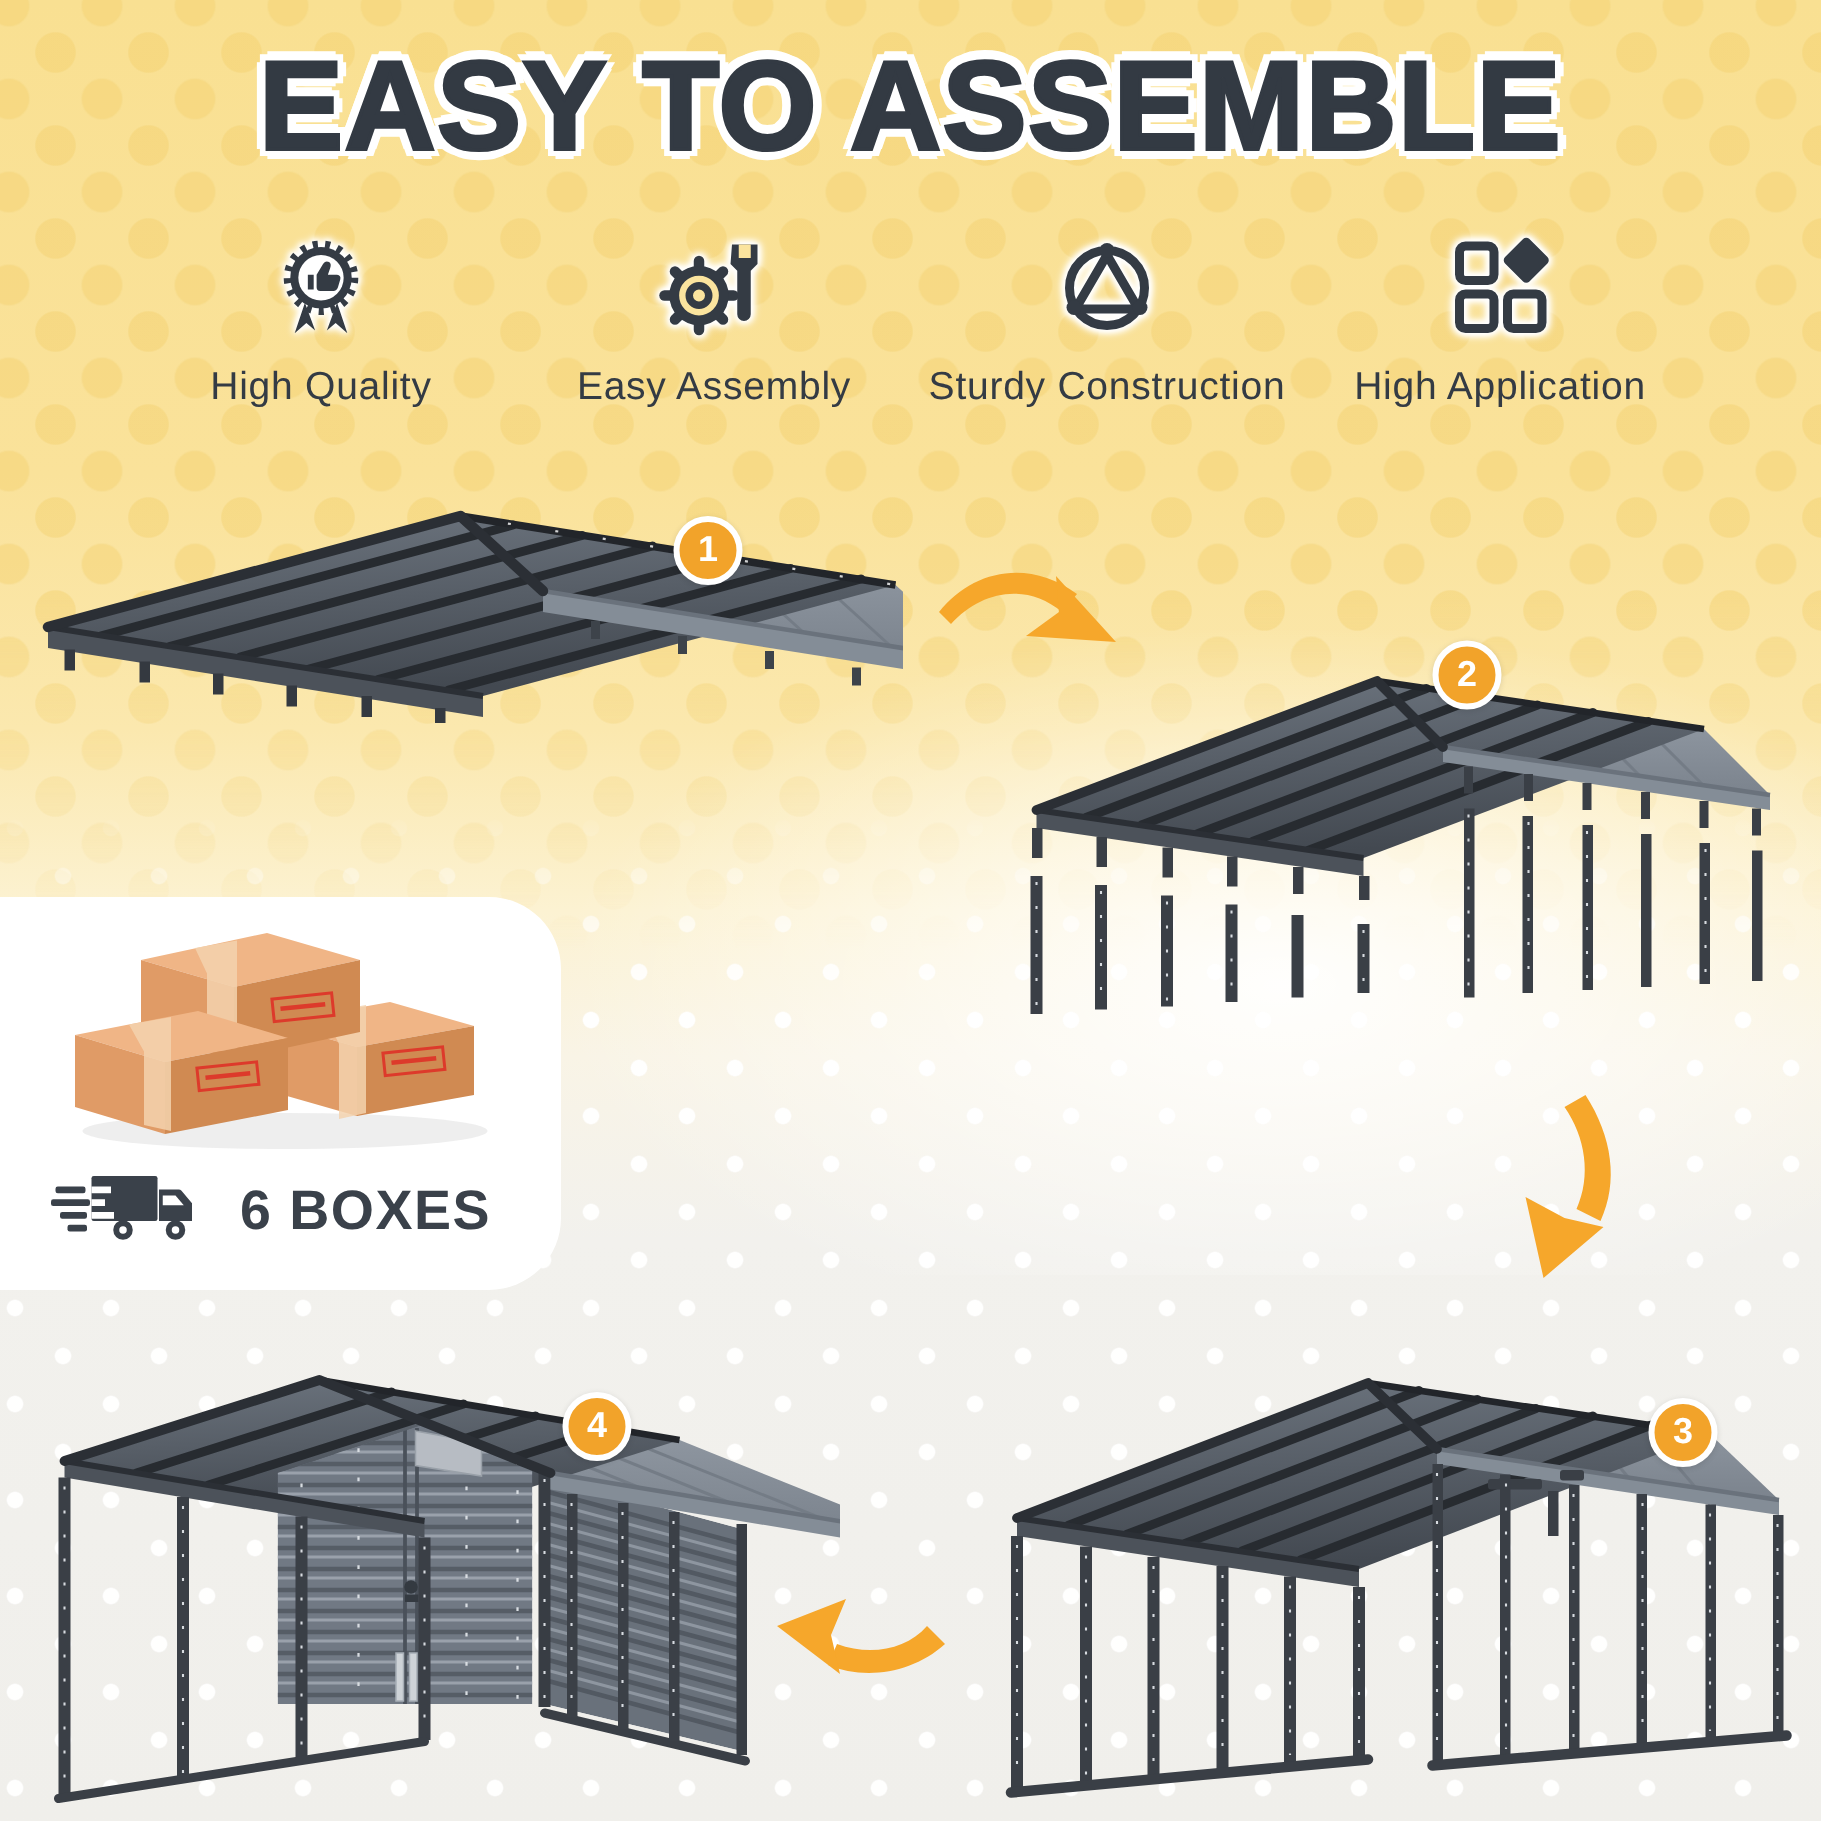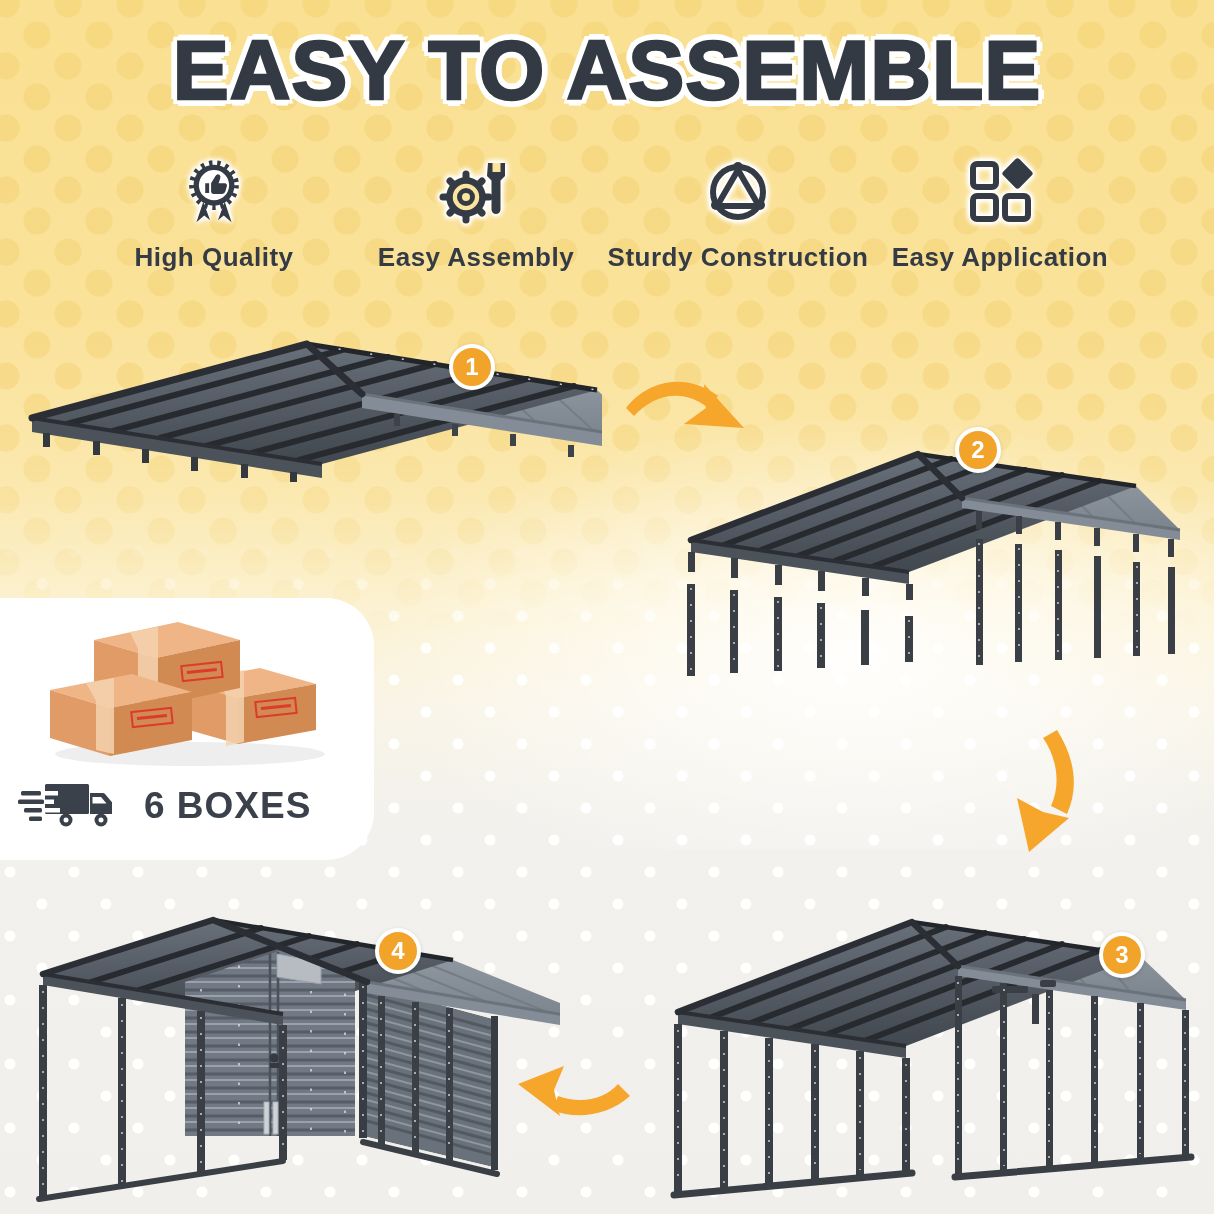--- a/index.html
+++ b/index.html
@@ -28,33 +28,33 @@
   .title{position:absolute;top:22px;left:0;right:0;margin:0;text-align:center;
     font-size:84px;font-weight:bold;letter-spacing:1px;color:#333A43;
     -webkit-text-stroke:2.5px #333A43;
     text-shadow:-5px -5px 0 #fff,5px -5px 0 #fff,-5px 5px 0 #fff,5px 5px 0 #fff,
       -7px 0 0 #fff,7px 0 0 #fff,0 -7px 0 #fff,0 7px 0 #fff;}
 
   .features{position:absolute;top:146px;left:0;width:100%;display:flex;justify-content:center;}
   .feature{width:262px;display:flex;flex-direction:column;align-items:center;}
   .feat-icon{height:86px;display:flex;align-items:flex-end;justify-content:center;}
   .feat-icon svg{filter:drop-shadow(0 0 2.5px #fff) drop-shadow(0 0 2.5px #fff) drop-shadow(0 0 1.5px #fff);}
-  .feat-label{margin-top:10px;font-size:26px;font-weight:bold;color:#343B44;letter-spacing:.5px;white-space:nowrap;}
+  .feat-label{margin-top:10px;font-size:26px;font-weight:normal;color:#343B44;letter-spacing:.5px;white-space:nowrap;}
 
   .step{position:absolute;}
   .badge{position:absolute;width:38px;height:38px;border-radius:50%;background:#F2A32A;
     border:4px solid #fff;box-sizing:content-box;color:#fff;font-weight:bold;font-size:24px;
     display:flex;align-items:center;justify-content:center;transform:translate(-50%,-50%);
     box-shadow:0 1px 4px rgba(0,0,0,.12);}
   .arrow{position:absolute;}
 
   .ship-panel{position:absolute;left:0;top:598px;width:374px;height:262px;background:#fff;
     border-radius:0 48px 48px 0;}
   .boxes-ill{position:absolute;left:30px;top:14px;}
-  .ship-row{position:absolute;left:18px;top:178px;display:flex;align-items:center;gap:20px;}
+  .ship-row{position:absolute;left:34px;top:178px;display:flex;align-items:center;gap:20px;}
   .boxes-label{font-size:37px;font-weight:bold;color:#3A414A;letter-spacing:1px;}
 </style>
 </head>
 <body>
 
 <div class="stage">
   <div class="dots-yellow"></div>
   <div class="glow"></div>
   <div class="dots-white"></div>
 
@@ -112,21 +112,21 @@
       <div class="feat-icon">
         <svg width="80" height="82" viewBox="0 0 80 80">
           <g fill="none" stroke="#343B44" stroke-width="6">
             <rect x="13" y="13" width="23" height="23" rx="4"></rect>
             <rect x="13" y="45" width="23" height="23" rx="4"></rect>
             <rect x="45" y="45" width="23" height="23" rx="4"></rect>
           </g>
           <rect x="46" y="11" width="23" height="23" rx="3" fill="#343B44" transform="rotate(45 57.5 22.5)"></rect>
         </svg>
       </div>
-      <div class="feat-label">Easy Application</div>
+      <div class="feat-label">High Application</div>
     </div>
   </div>
 
   <div class="step" style="left:22px;top:332px;">
     <svg width="580" height="150" viewBox="0 0 580 150">
       <defs>
         <linearGradient id="gL" x1="0" y1="0" x2="0.15" y2="1">
           <stop offset="0" stop-color="#6b737d"></stop>
             <stop offset="1" stop-color="#434951"></stop>
         </linearGradient>

